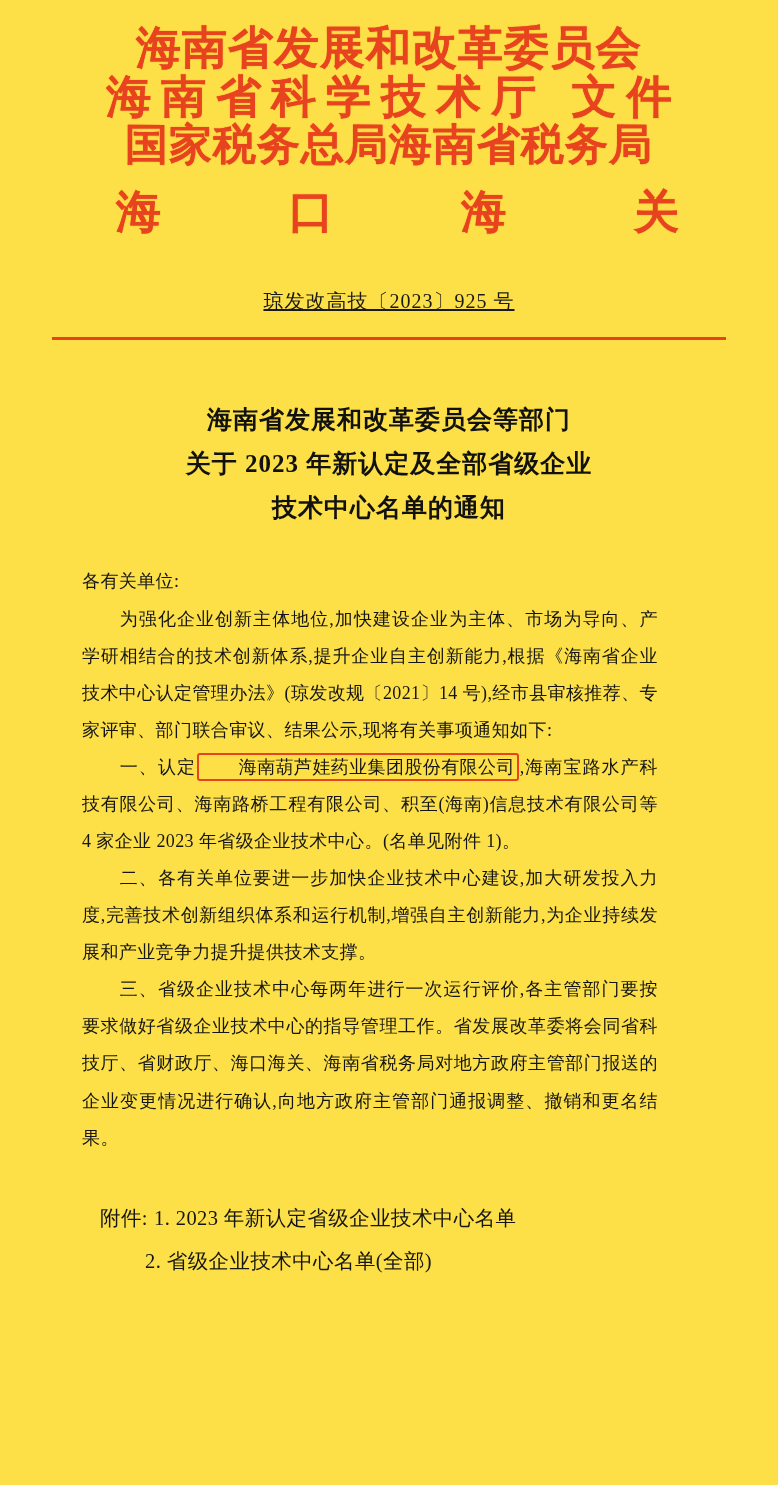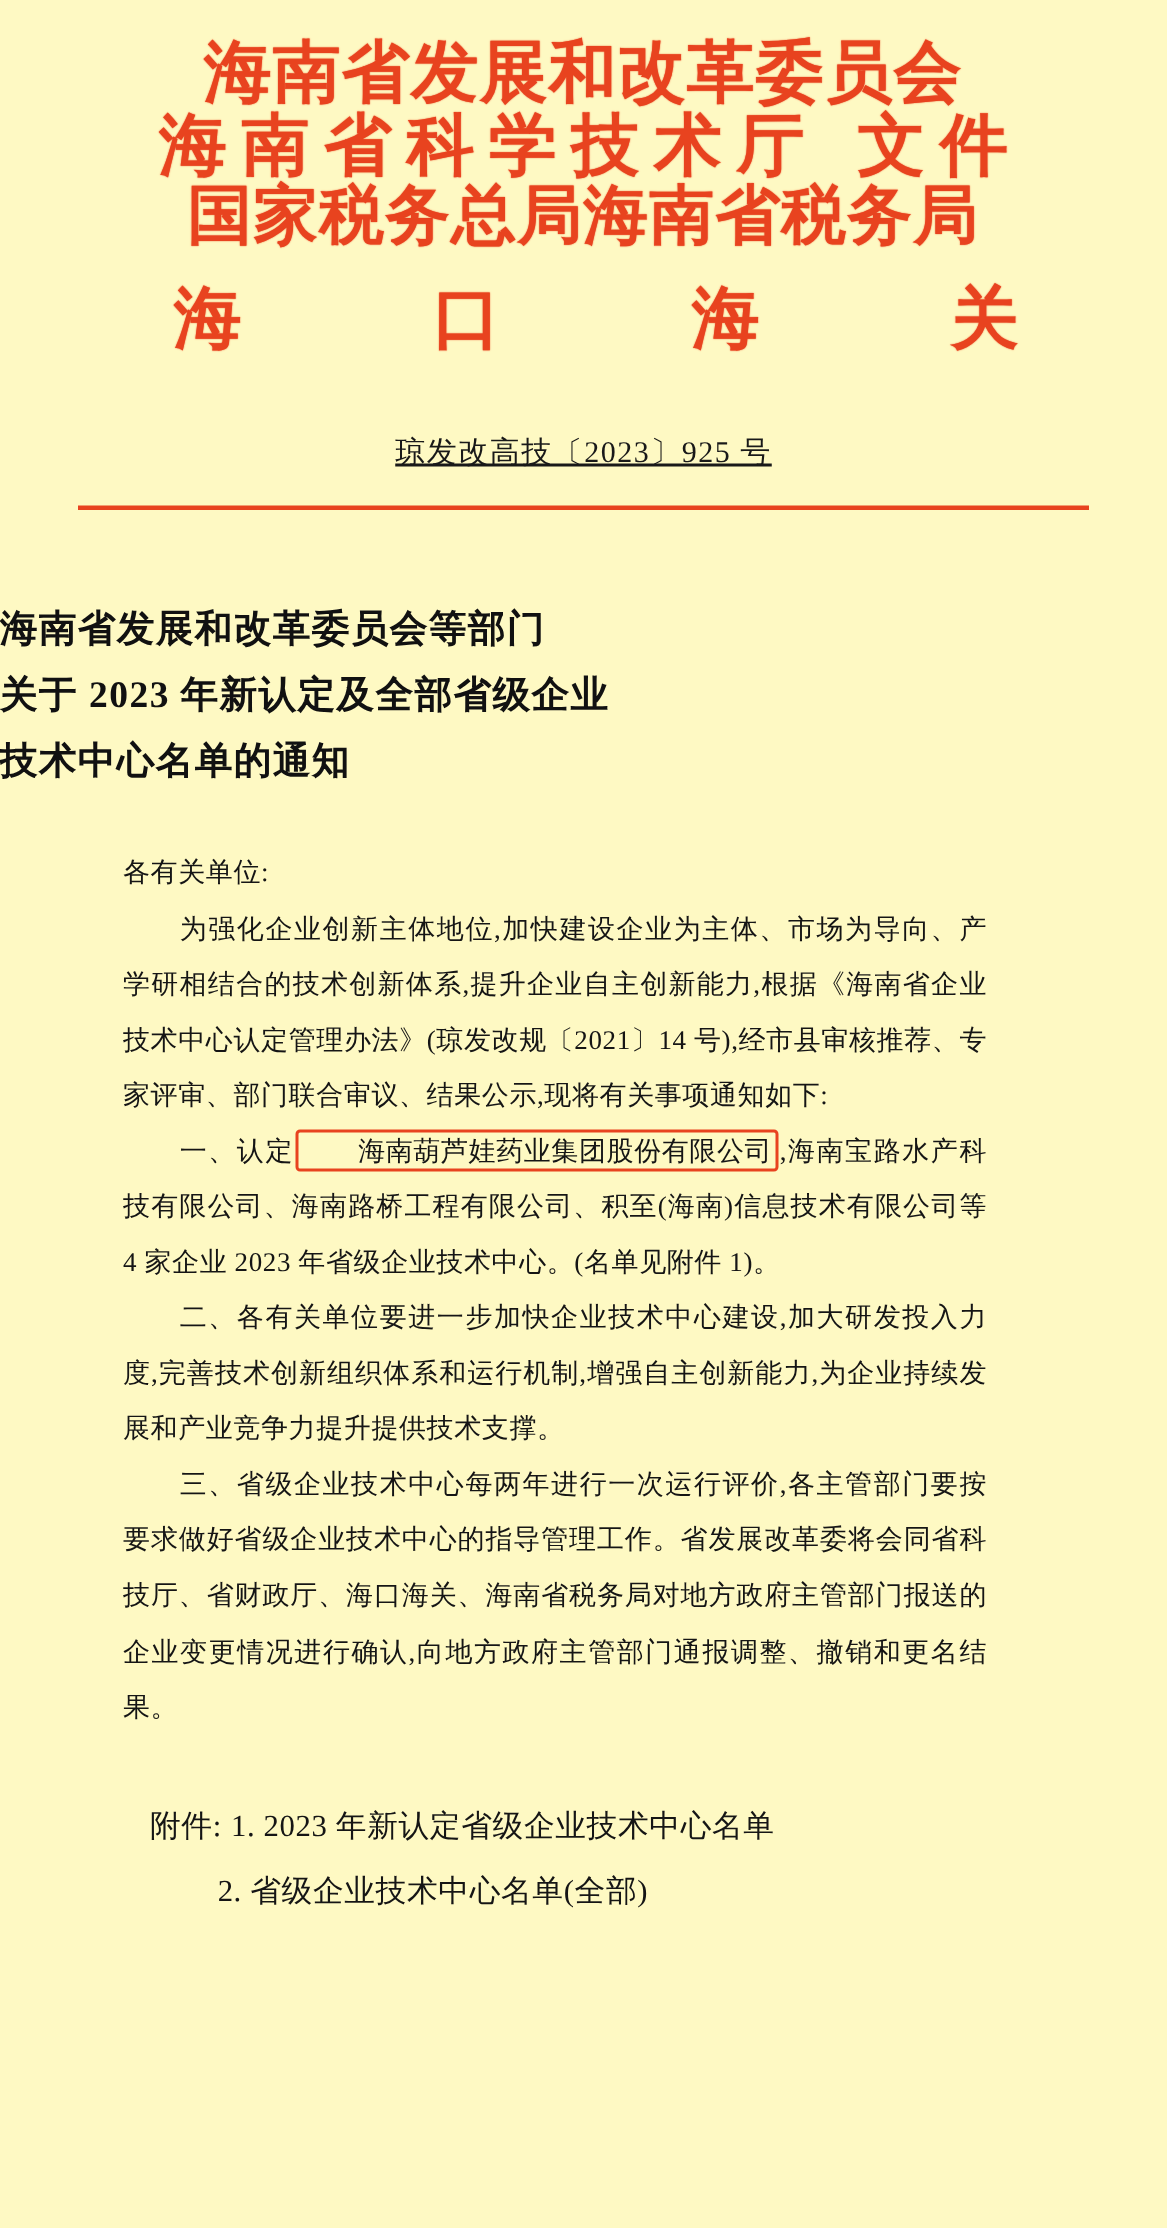--- a/index.html
+++ b/index.html
@@ -12,21 +12,21 @@
     min-height: 1485px;
     font-family: "Liberation Serif", "DejaVu Serif", serif;
     color: #1a1a1a;
   }
   .page {
     position: relative;
     width: 778px;
     min-height: 1485px;
     box-sizing: border-box;
     padding: 0;
-    background: #fef9c3;
+    background: #fde047;
     overflow: hidden;
   }
   
   .masthead {
     padding-top: 24px;
     padding-left: 60px;
     padding-right: 60px;
   }
   .mast-line {
     color: #e8431f;
@@ -58,21 +58,21 @@
   }
   .red-rule {
     margin: 22px 52px 0 52px;
     height: 3px;
     background: #e8431f;
   }
 
   
   .title {
     margin-top: 58px;
-    text-align: left;
+    text-align: center;
     font-size: 25px;
     font-weight: bold;
     line-height: 1.75;
     letter-spacing: 1px;
     color: #111;
   }
   .title div { white-space: nowrap; }
 
   
   .body {

